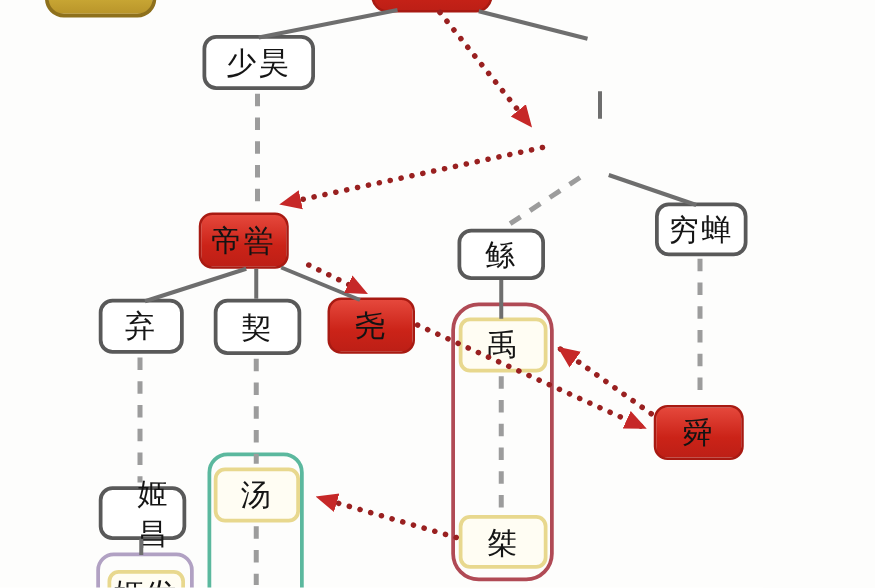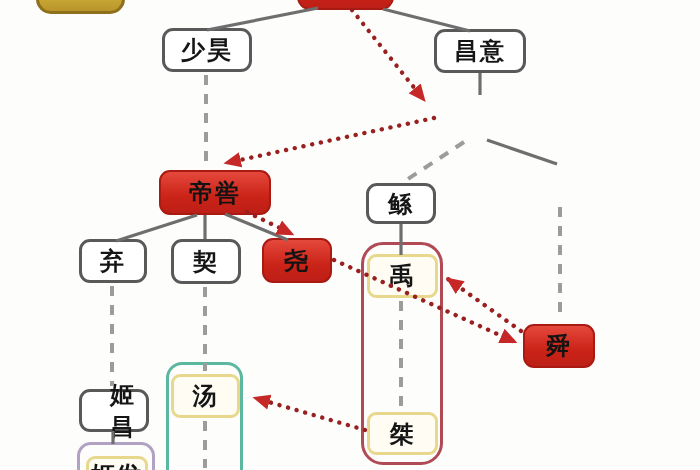--- a/index.html
+++ b/index.html
@@ -1,19 +1,19 @@
 <!DOCTYPE html>
 <html><head>
 <meta charset="utf-8">
 <style>
   html,body{margin:0;padding:0;}
   body{font-family:"DejaVu Sans","Liberation Sans",sans-serif;}
   #stage{position:relative;width:700px;height:470px;background:#fdfdfc;overflow:hidden;}
   .node{position:absolute;display:flex;align-items:center;justify-content:center;
-        font-weight:700;color:#151515;letter-spacing:2px;z-index:2;box-sizing:border-box;}
+        font-weight:400;color:#151515;letter-spacing:2px;z-index:2;box-sizing:border-box;}
   .white-box{background:#ffffff;border:3px solid #595959;border-radius:11px;font-size:24px;}
   .red-box{background:linear-gradient(180deg,#e5483c 0%,#cb2318 60%,#bd1f16 100%);
            border:2px solid #a81a12;border-radius:11px;font-size:24px;color:#131313;}
   .royal-box{background:#fffdf3;border:3px solid #e8d88e;border-radius:9px;font-size:24px;}
   .dyn{position:absolute;background:transparent;z-index:1;box-sizing:border-box;}
   .xia{border:3px solid #b04a55;border-radius:22px;}
   .shang{border:3px solid #5bb89e;border-radius:16px;}
   .zhou{border:3px solid #b1a1c3;border-radius:14px;}
   .legend-gold{background:linear-gradient(180deg,#d9b93f,#b9952a);
                border:3px solid #8e701c;border-radius:15px;}
@@ -25,22 +25,22 @@
 <div id="stage">
 
   <div class="dyn xia" style="left:361px;top:242px;width:82px;height:223px;"></div>
   <div class="dyn shang" style="left:166px;top:362px;width:77px;height:125px;"></div>
   <div class="dyn zhou" style="left:77px;top:442px;width:78px;height:45px;"></div>
 
   <div class="node legend-gold" style="left:36px;top:-17px;width:89px;height:31px;"></div>
   <div class="node red-box" style="left:297px;top:-33px;width:97px;height:43px;border-radius:13px;"></div>
 
   <div class="node white-box" style="left:162px;top:28px;width:90px;height:44px;">少昊</div>
-  <div class="node white-box" style="left:434px;top:29px;width:92px;height:44px;">昌意</div>
-  <div class="node red-box" style="left:159px;top:170px;width:112px;height:45px;">帝喾</div>
+  <div class="node white-box" style="left:524px;top:162px;width:74px;height:43px;">穷蝉</div>
+  <div class="node red-box" style="left:159px;top:170px;width:72px;height:45px;">帝喾</div>
   <div class="node white-box" style="left:366px;top:183px;width:70px;height:41px;">鲧</div>
   <div class="node white-box" style="left:79px;top:239px;width:68px;height:44px;">弃</div>
   <div class="node white-box" style="left:171px;top:239px;width:70px;height:45px;">契</div>
   <div class="node red-box" style="left:262px;top:238px;width:70px;height:45px;">尧</div>
   <div class="node royal-box" style="left:367px;top:254px;width:71px;height:44px;">禹</div>
   <div class="node red-box" style="left:523px;top:324px;width:72px;height:44px;">舜</div>
   <div class="node royal-box" style="left:171px;top:374px;width:69px;height:44px;">汤</div>
   <div class="node white-box" style="left:79px;top:389px;width:70px;height:43px;padding-left:28px;">姬昌</div>
   <div class="node royal-box" style="left:367px;top:412px;width:71px;height:43px;">桀</div>
   <div class="node royal-box" style="left:86px;top:456px;width:62px;height:38px;">姬发</div>

